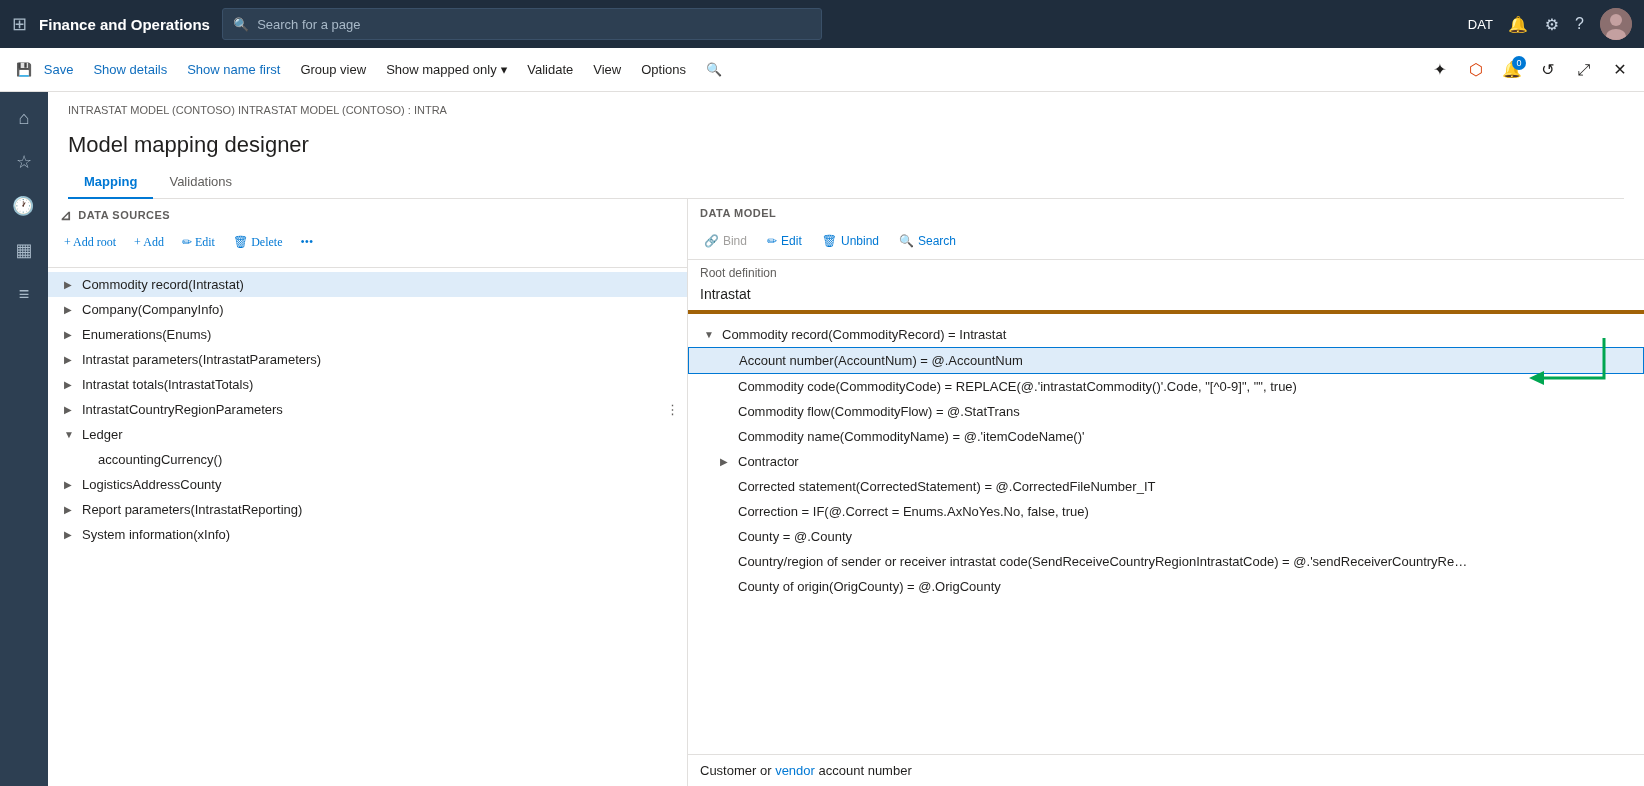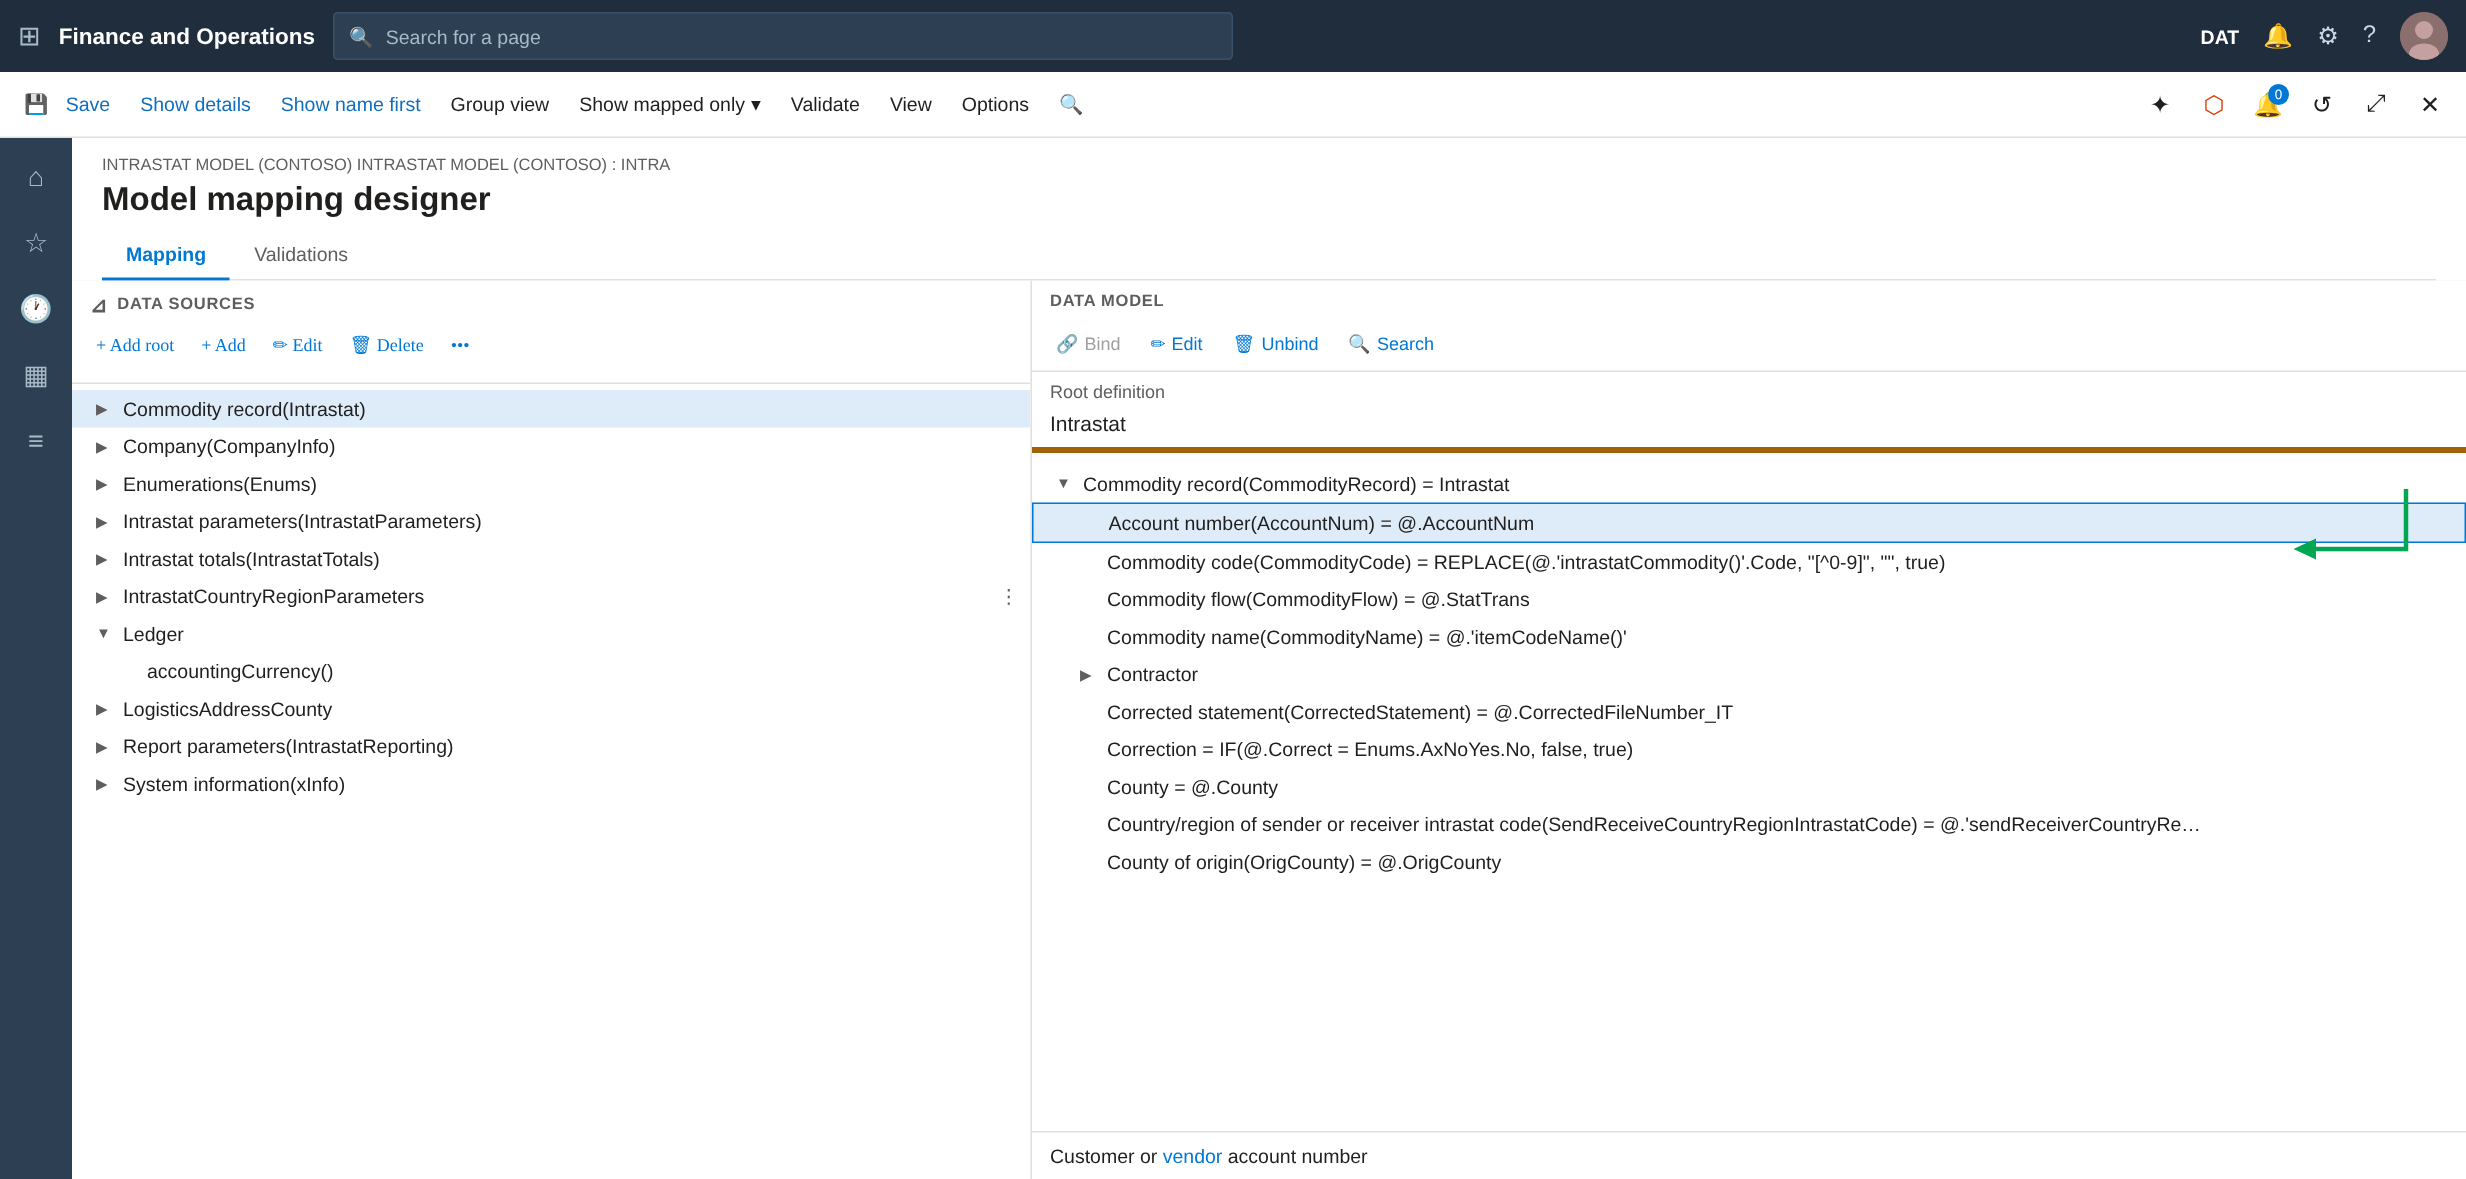--- a/index.html
+++ b/index.html
@@ -31,21 +31,21 @@
       font-size: 13px;
     }
     .top-nav-right {
       margin-left: auto;
       display: flex;
       align-items: center;
       gap: 16px;
       color: #c8d6e5;
       font-size: 13px;
     }
-    .top-nav-right .env-badge { font-weight: 700; color: white; }
+    .top-nav-right .env-badge { font-weight: 400; color: white; }
     .top-nav-right .icon-btn { cursor: pointer; font-size: 16px; }
     .avatar { width: 32px; height: 32px; border-radius: 50%; background: #8b6f6f; display: flex; align-items: center; justify-content: center; overflow: hidden; }
 
     
     .command-bar {
       background: white;
       height: 44px;
       display: flex;
       align-items: center;
       padding: 0 8px;
@@ -82,22 +82,22 @@
       width: 36px; height: 36px;
       display: flex; align-items: center; justify-content: center;
       color: #a8b9c8; font-size: 18px; cursor: pointer; border-radius: 3px;
     }
 
     
     .content-area { flex: 1; display: flex; flex-direction: column; overflow: hidden; }
 
     
     .page-header { padding: 12px 20px 0 20px; background: white; }
-    .breadcrumb { font-size: 11px; color: #605e5c; margin-bottom: 4px; }
-    .page-title { font-size: 22px; font-weight: 700; color: #201f1e; margin-bottom: 8px; }
+    .breadcrumb { font-size: 11px; color: #605e5c; margin-bottom: 16px; }
+    .page-title { font-size: 22px; font-weight: 400; color: #201f1e; margin-bottom: 8px; }
     .page-tabs { display: flex; gap: 0; border-bottom: 1px solid #e1dfdd; align-items: flex-end; }
     .page-tab {
       padding: 8px 16px;
       cursor: pointer;
       font-size: 13px;
       color: #605e5c;
       border-bottom: 2px solid transparent;
       margin-bottom: -1px;
     }
     .page-tab.active { color: #0078d4; border-bottom: 2px solid #0078d4; font-weight: 600; }

